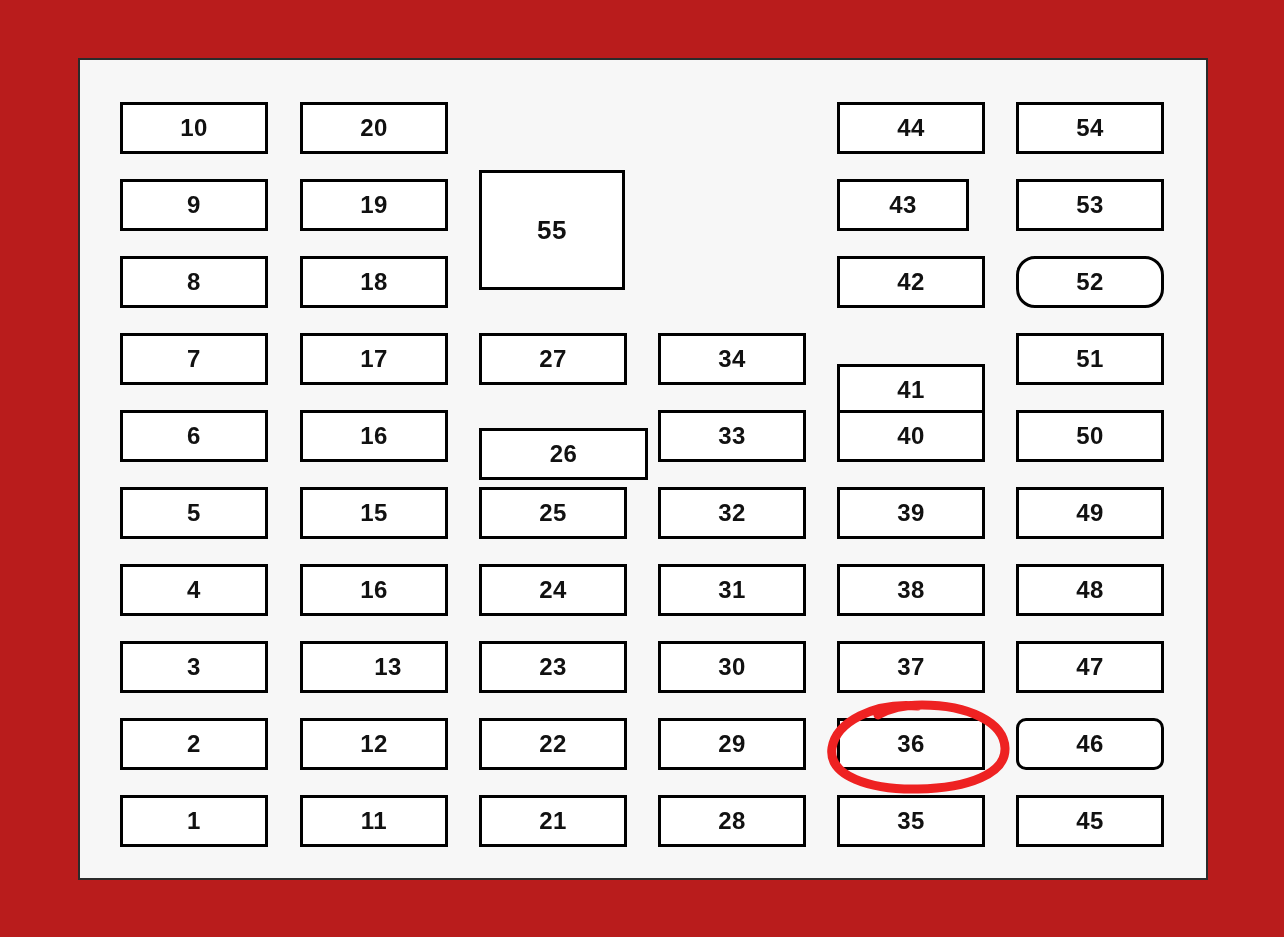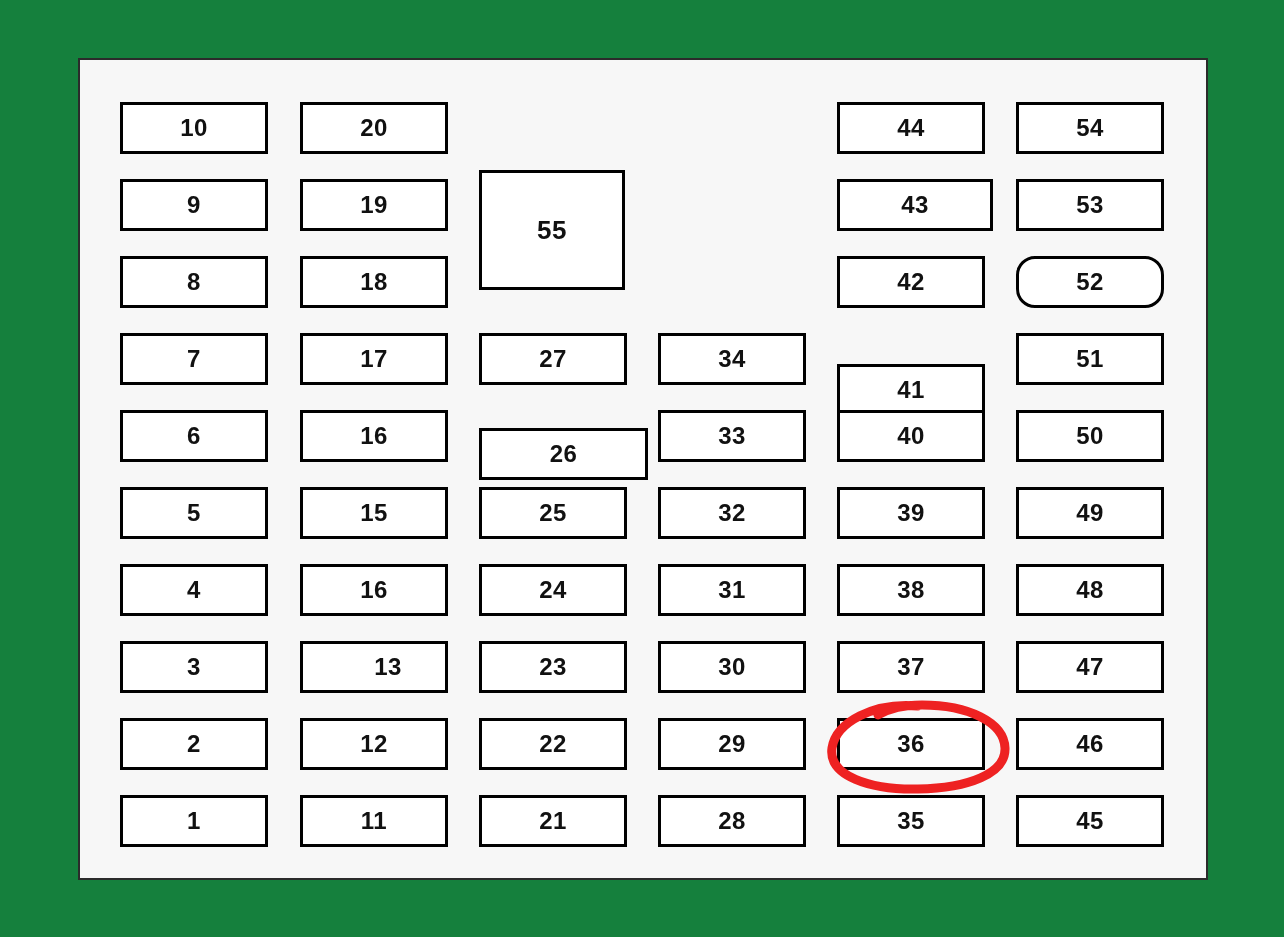--- a/index.html
+++ b/index.html
@@ -5,21 +5,21 @@
   html, body {
     margin: 0;
     padding: 0;
     background: #ffffff;
     font-family: "Liberation Sans", sans-serif;
   }
   #stage {
     position: relative;
     width: 1284px;
     height: 937px;
-    background: #15803d;
+    background: #b91c1c;
     overflow: hidden;
   }
   #panel {
     position: absolute;
     left: 78px;
     top: 58px;
     width: 1130px;
     height: 822px;
     background: #f7f7f7;
     border: 2px solid #2b2b2b;
@@ -159,21 +159,21 @@
         </div>
         <div class="fuse" style="left: 578px; top: 658px; width: 148px; height: 52px;">
           <span>29</span>
         </div>
         <div class="fuse" style="left: 578px; top: 735px; width: 148px; height: 52px;">
           <span>28</span>
         </div>
         <div class="fuse" style="left: 757px; top: 42px; width: 148px; height: 52px;">
           <span>44</span>
         </div>
-        <div class="fuse" style="left: 757px; top: 119px; width: 156px; height: 52px; align-items: center;">
+        <div class="fuse" style="left: 757px; top: 119px; width: 132px; height: 52px; align-items: center;">
           <span>43</span>
         </div>
         <div class="fuse" style="left: 757px; top: 196px; width: 148px; height: 52px;">
           <span>42</span>
         </div>
         <div class="fuse" style="left: 757px; top: 273px; width: 148px; height: 52px; margin-top: 31px;">
           <span>41</span>
         </div>
         <div class="fuse" style="left: 757px; top: 350px; width: 148px; height: 52px;">
           <span>40</span>
@@ -210,21 +210,21 @@
         </div>
         <div class="fuse" style="left: 936px; top: 427px; width: 148px; height: 52px;">
           <span>49</span>
         </div>
         <div class="fuse" style="left: 936px; top: 504px; width: 148px; height: 52px;">
           <span>48</span>
         </div>
         <div class="fuse" style="left: 936px; top: 581px; width: 148px; height: 52px;">
           <span>47</span>
         </div>
-        <div class="fuse" style="left: 936px; top: 658px; width: 148px; height: 52px;">
+        <div class="fuse" style="left: 936px; top: 658px; width: 148px; height: 52px; border-radius: 10px;">
           <span>46</span>
         </div>
         <div class="fuse" style="left: 936px; top: 735px; width: 148px; height: 52px;">
           <span>45</span>
         </div>
       </div>
 
     <div id="highlight" style="left:738px; top:636px; width:200px; height:100px;">
       <svg width="200" height="100" viewBox="0 0 200 100">
         <path d="M 100 10 C 56 6, 18 26, 14 52 C 10 80, 52 94, 100 93 C 150 92, 188 78, 187 52 C 186 26, 150 9, 104 9 C 86 9, 70 13, 60 19" fill="none" stroke="#ee2222" stroke-width="9" stroke-linecap="round"></path>

